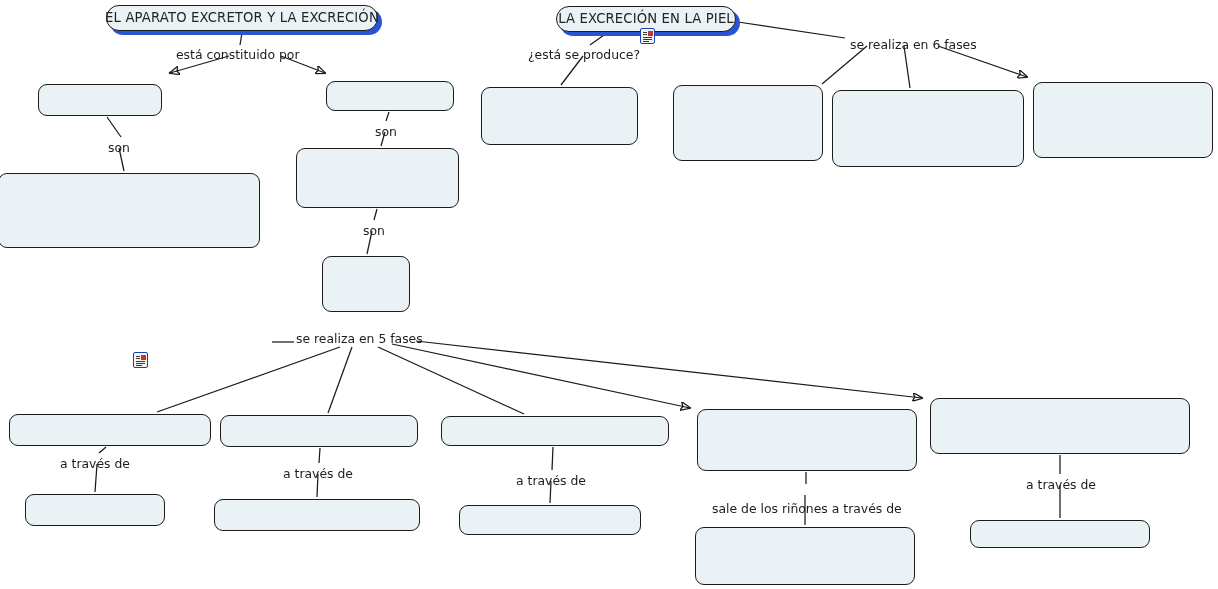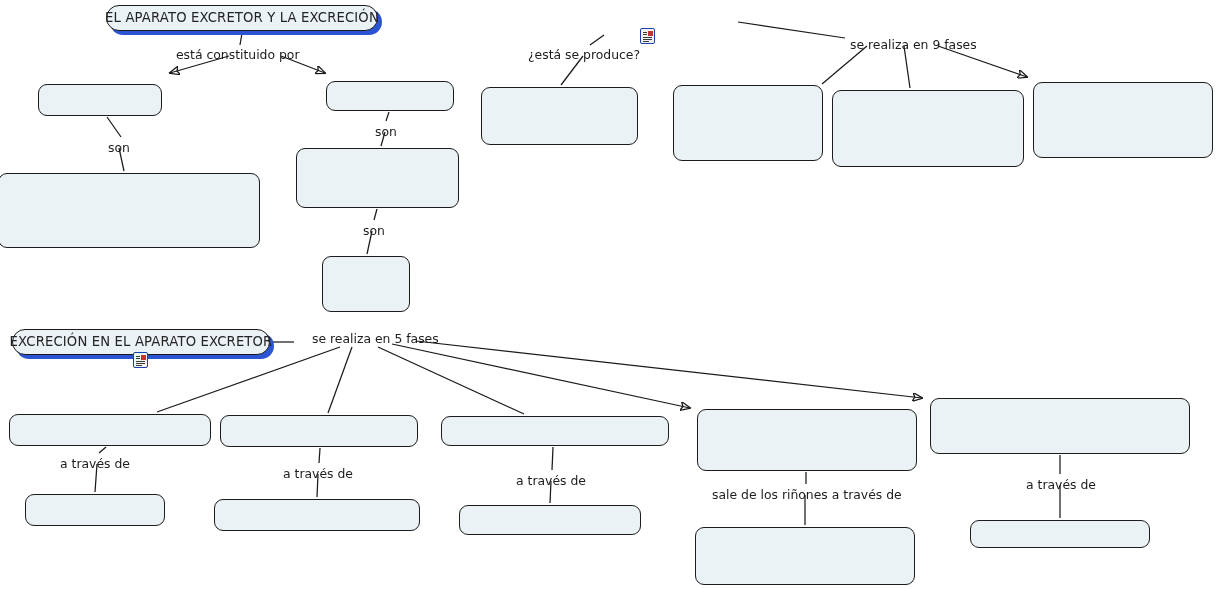--- a/index.html
+++ b/index.html
@@ -129,32 +129,32 @@
     <line x1="805" y1="495" x2="805" y2="525"></line>
 
     <line x1="1060" y1="455" x2="1060" y2="474"></line>
     <line x1="1060" y1="485" x2="1060" y2="518"></line>
   </svg>
 
   <div class="title-node" id="t0" style="left:106px;top:5px;width:272px;height:26px;">
     <span class="tlabel">EL APARATO EXCRETOR Y LA EXCRECIÓN</span>
   </div>
 
+  <div class="title-node" id="t1" style="left:556px;top:6px;width:180px;height:26px;">
+    <span class="tlabel">LA EXCRECIÓN EN LA PIEL</span>
+  </div>
   <div class="note-icon" style="left:640px;top:28px;">
     <i class="pic"></i>
       <i class="ln1"></i>
       <i class="ln2"></i>
     <i class="ln3"></i>
       <i class="ln4"></i>
       <i class="ln5"></i>
   </div>
 
-  <div class="title-node" id="t2" style="left:12px;top:329px;width:258px;height:26px;">
-    <span class="tlabel">EXCRECIÓN EN EL APARATO EXCRETOR</span>
-  </div>
   <div class="note-icon" style="left:133px;top:352px;">
     <i class="pic"></i>
       <i class="ln1"></i>
       <i class="ln2"></i>
     <i class="ln3"></i>
       <i class="ln4"></i>
       <i class="ln5"></i>
   </div>
 
   <div class="node" style="left:38px;top:84px;width:124px;height:32px;"><span></span></div>
@@ -178,21 +178,21 @@
   <div class="node" style="left:214px;top:499px;width:206px;height:32px;"><span></span></div>
   <div class="node" style="left:459px;top:505px;width:182px;height:30px;"><span></span></div>
   <div class="node" style="left:695px;top:527px;width:220px;height:58px;"><span></span></div>
   <div class="node" style="left:970px;top:520px;width:180px;height:28px;"><span></span></div>
 
   <div class="linklabel" style="left:176px;top:49px;">está constituido por</div>
   <div class="linklabel" style="left:108px;top:142px;">son</div>
   <div class="linklabel" style="left:375px;top:126px;">son</div>
   <div class="linklabel" style="left:363px;top:225px;">son</div>
   <div class="linklabel" style="left:528px;top:49px;">¿está se produce?</div>
-  <div class="linklabel" style="left:850px;top:39px;">se realiza en 9 fases</div>
-  <div class="linklabel" style="left:312px;top:333px;">se realiza en 5 fases</div>
+  <div class="linklabel" style="left:850px;top:39px;">se realiza en 6 fases</div>
+  <div class="linklabel" style="left:296px;top:333px;">se realiza en 5 fases</div>
   <div class="linklabel" style="left:60px;top:458px;">a través de</div>
   <div class="linklabel" style="left:283px;top:468px;">a través de</div>
   <div class="linklabel" style="left:516px;top:475px;">a través de</div>
-  <div class="linklabel" style="left:712px;top:489px;text-align:right;">sale de los riñones a través de</div>
+  <div class="linklabel" style="left:712px;top:503px;text-align:right;">sale de los riñones a través de</div>
   <div class="linklabel" style="left:1026px;top:479px;">a través de</div>
 
 </div>
 
 </body></html>

